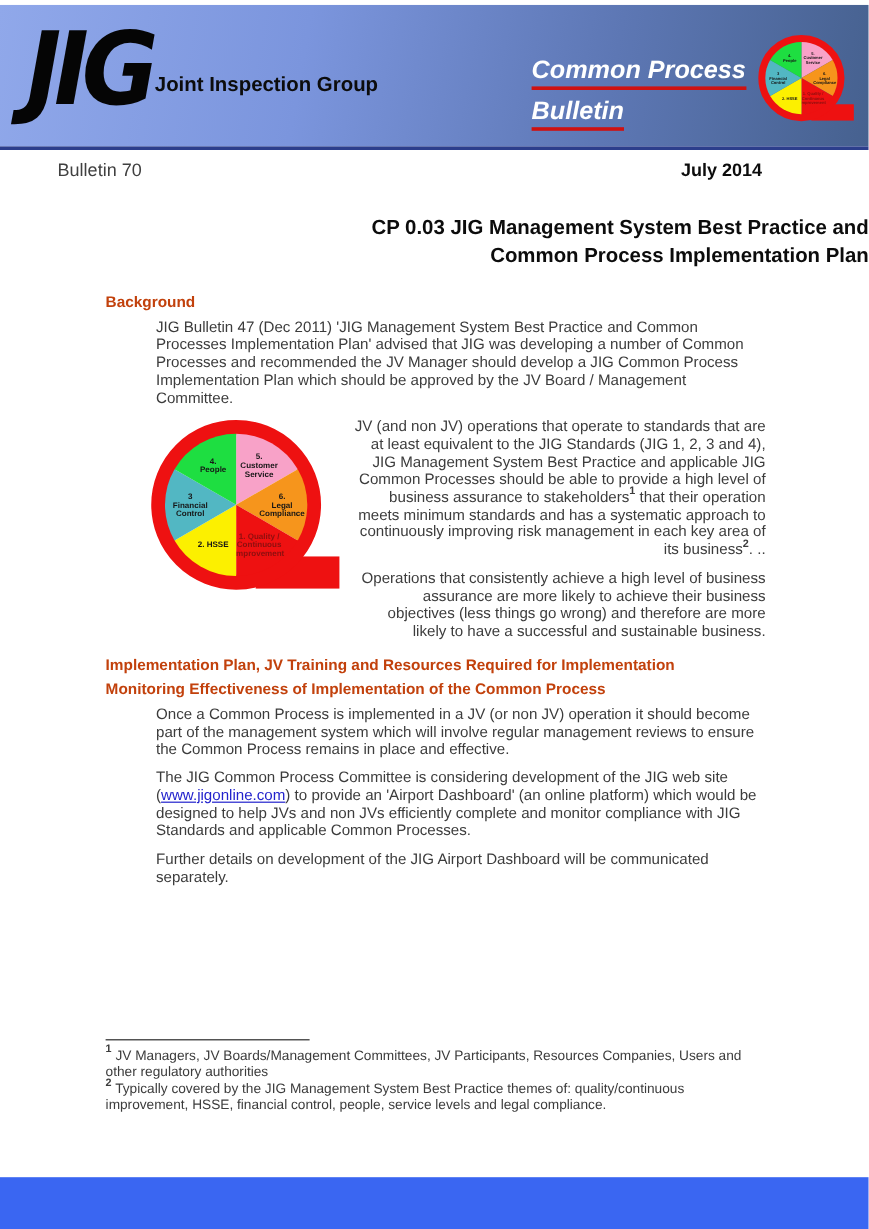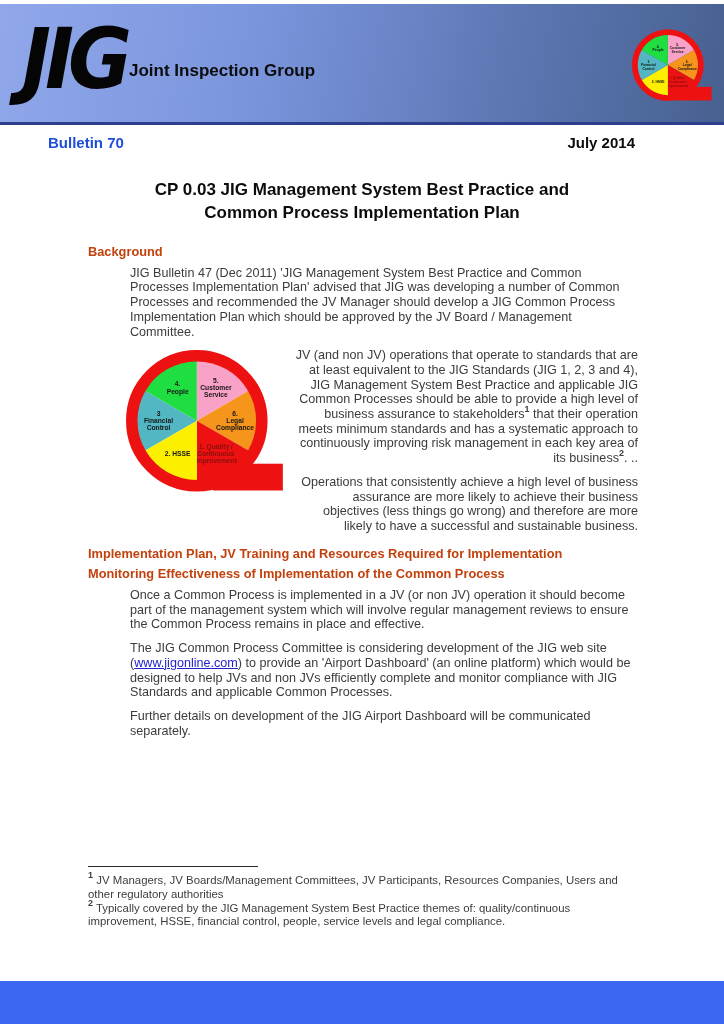--- a/index.html
+++ b/index.html
@@ -34,27 +34,27 @@
   }
   .bulletin-type .bt-line {
     display:inline-block;
     border-bottom:3px solid #cf1111;
     padding-bottom:3px; margin-bottom:7px;
   }
   .header-pie { position:absolute; top:24px; right:12px; }
 
   
   .meta-row { position:absolute; top:130px; left:0; width:724px; height:20px; }
-  .bulletin-number { position:absolute; left:48px; font-size:15px; font-weight:bold; color:#1d4ed8; }
+  .bulletin-number { position:absolute; left:48px; font-size:15px; font-weight:normal; color:#404040; }
   .bulletin-date   { position:absolute; right:89px; font-size:15px; font-weight:bold; color:#0c0c0c; }
 
   
   .doc-title {
     position:absolute; top:175px; left:0; width:724px;
-    text-align:center; font-size:17px; font-weight:bold; color:#0c0c0c;
+    text-align:right; font-size:17px; font-weight:bold; color:#0c0c0c;
     line-height:22.5px;
   }
 
   
   .content { position:absolute; top:241px; left:88px; width:550px; font-size:12.6px; line-height:14.7px; }
   .section-heading { font-size:12.8px; font-weight:bold; color:#c2410c; margin-bottom:6px; }
   .para { margin-left:42px; margin-bottom:9px; }
   sup.fn-ref { font-size:9px; font-weight:bold; position:relative; top:-1px; vertical-align:super; line-height:0; }
   a.doc-link, .doc-link { color:#2222cc; text-decoration:underline; cursor:pointer; }
 
@@ -75,20 +75,24 @@
   .footer-band { position:absolute; bottom:0; left:0; width:724px; height:47px; background:#3a66f2; }
 </style>
 </head>
 <body>
 
 <div class="page">
 
   <div class="header-band">
     <div class="jig-logo">JIG</div>
     <div class="org-name">Joint Inspection Group</div>
+    <div class="bulletin-type">
+      <span class="bt-line">Common Process</span><br>
+      <span class="bt-line">Bulletin</span>
+    </div>
     <svg class="header-pie" width="82" height="78" viewBox="0 0 169 160">
         <rect x="95" y="121" width="73" height="28" fill="#ee1111"></rect>
         <circle cx="78" cy="76" r="67.5" fill="none" stroke="#ee1111" stroke-width="13"></circle>
         <path d="M78,76 L78.0,14.0 A62,62 0 0 1 131.7,45.0 Z" fill="#f8a2c8"></path>
         <text text-anchor="middle" fill="#161616" font-size="7" font-weight="bold" font-family="&quot;Liberation Sans&quot;, sans-serif"><tspan x="98.0" y="36.3">5.</tspan><tspan x="98.0" y="43.9">Customer</tspan><tspan x="98.0" y="51.5">Service</tspan></text>
         <path d="M78,76 L131.7,45.0 A62,62 0 0 1 131.7,107.0 Z" fill="#f6951c"></path>
         <text text-anchor="middle" fill="#161616" font-size="7" font-weight="bold" font-family="&quot;Liberation Sans&quot;, sans-serif"><tspan x="118.0" y="70.9">6.</tspan><tspan x="118.0" y="78.5">Legal</tspan><tspan x="118.0" y="86.1">Compliance</tspan></text>
         <path d="M78,76 L131.7,107.0 A62,62 0 0 1 78.0,138.0 Z" fill="#ee1111"></path>
         <text text-anchor="middle" fill="#8c0f0f" font-size="7" font-weight="bold" font-family="&quot;Liberation Sans&quot;, sans-serif"><tspan x="98.0" y="105.5">1. Quality /</tspan><tspan x="98.0" y="113.1">Continuous</tspan><tspan x="98.0" y="120.7">Improvement</tspan></text>
         <path d="M78,76 L78.0,138.0 A62,62 0 0 1 24.3,107.0 Z" fill="#fcf000"></path>

